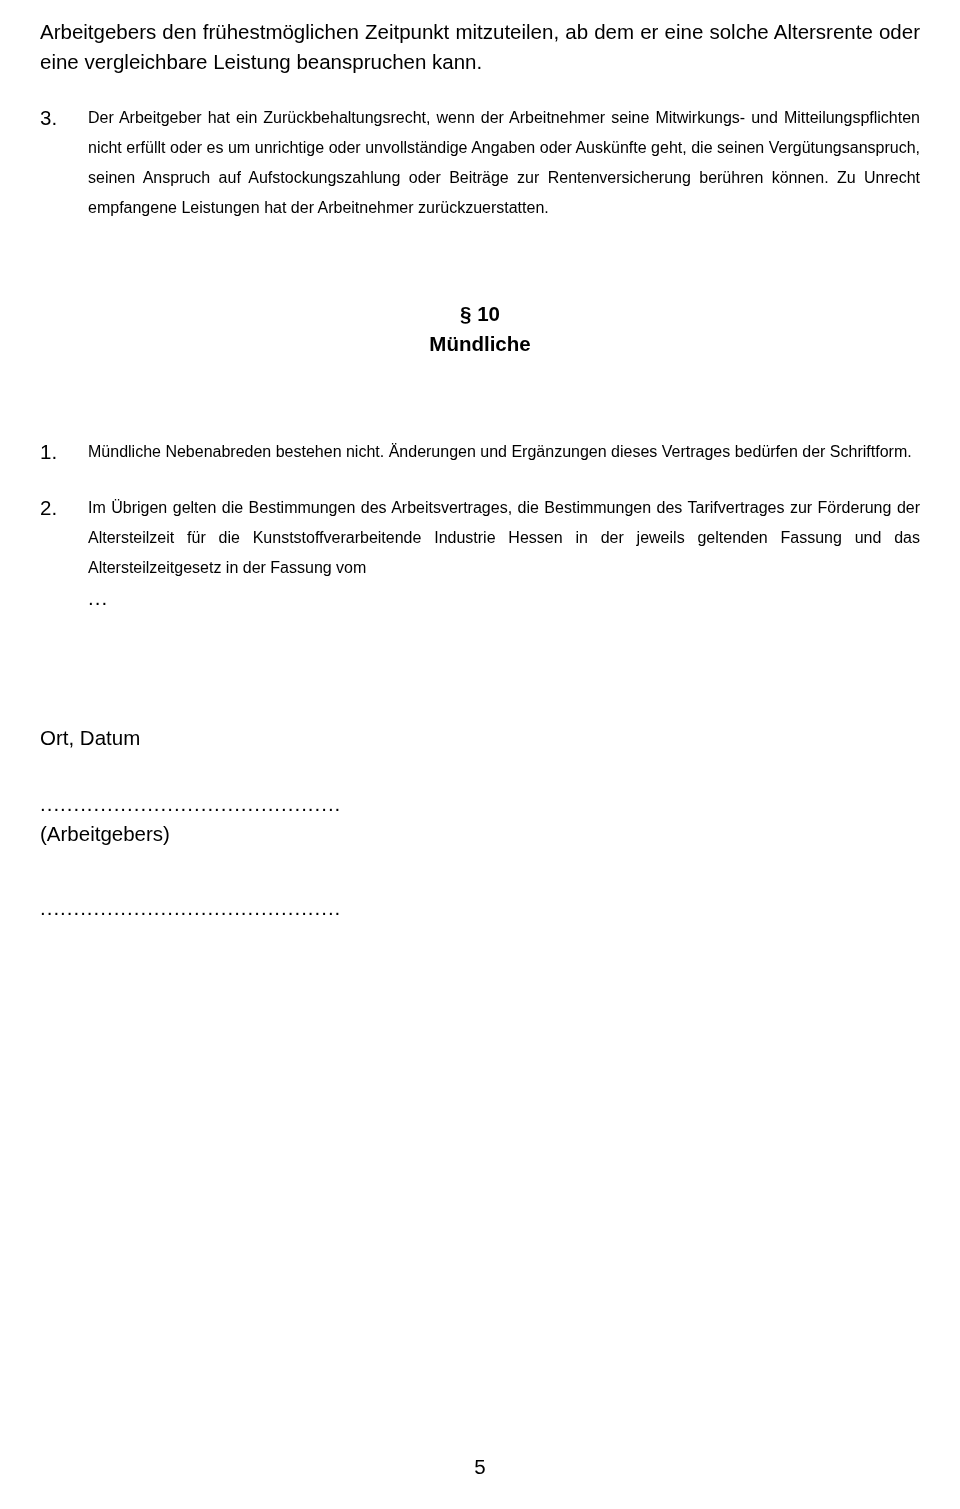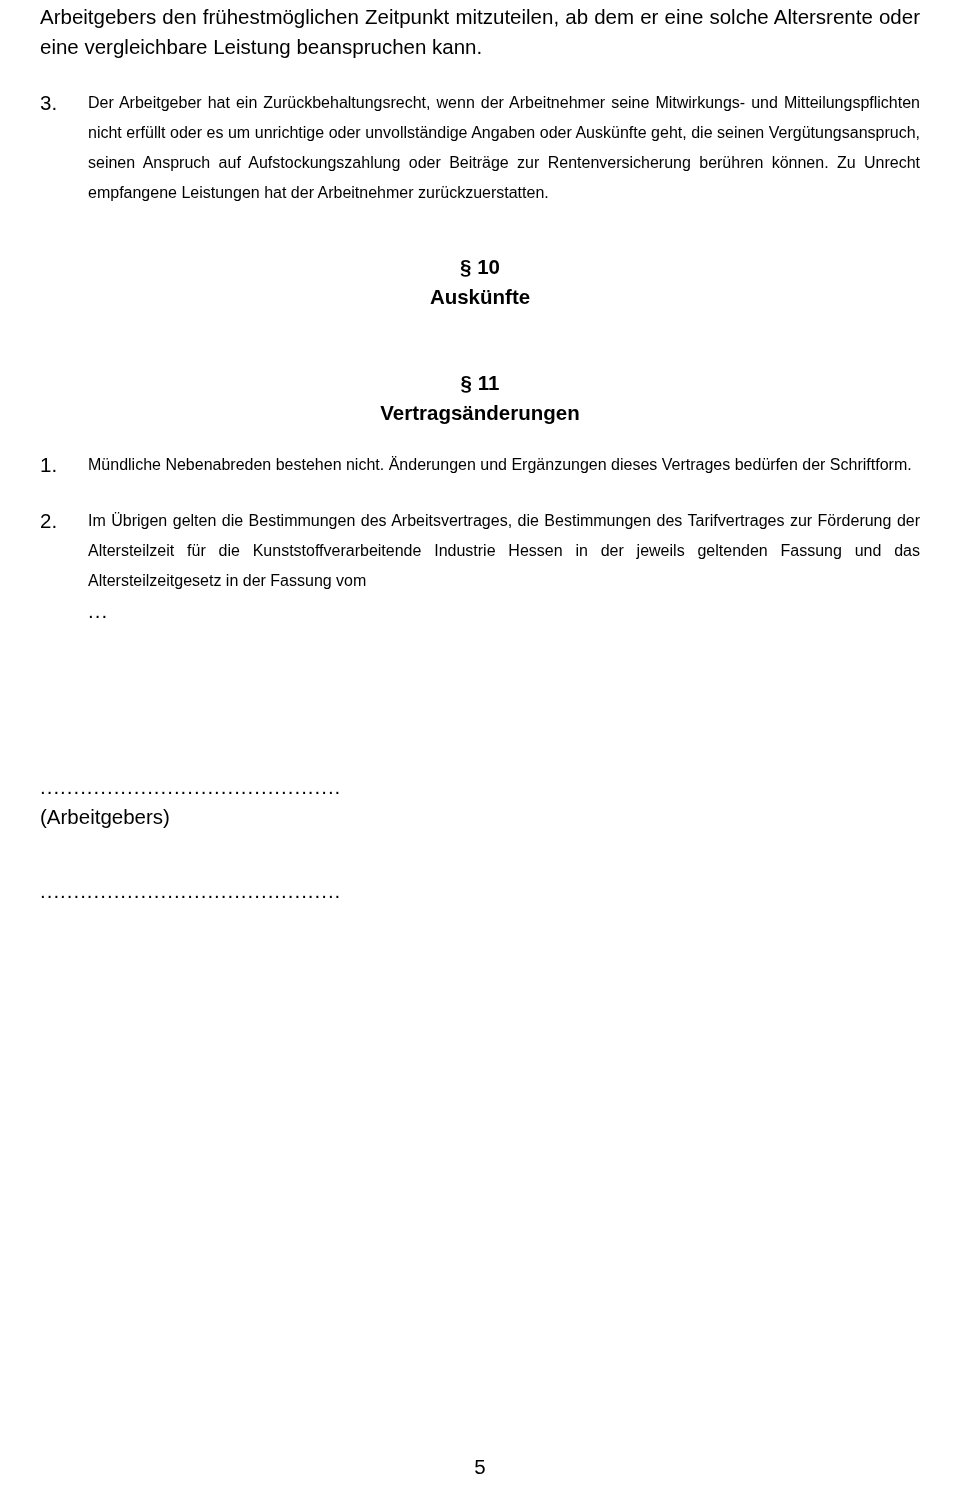--- a/index.html
+++ b/index.html
@@ -28,21 +28,21 @@
     width: 880px;
   }
   .body-text {
     font-size: 20.5px;
     line-height: 30px;
     text-align: justify;
     -webkit-hyphens: none;
     hyphens: none;
   }
   .cont-top {
-    padding-top: 2px;
+    padding-top: 17px;
   }
   
   .item {
     display: flex;
     align-items: flex-start;
     margin-top: 26px;
   }
   .item .num {
     flex: 0 0 auto;
     width: 48px;
@@ -59,20 +59,21 @@
     margin-top: 22px;
   }
   .heading {
     text-align: center;
     font-weight: bold;
     font-size: 20.5px;
     line-height: 30px;
   }
   .heading .sec {
     display: block;
+    margin-top: 32px;
   }
   .heading .ttl {
     display: block;
   }
   .spacer-lg { height: 44px; }
   .spacer-md { height: 28px; }
   .sig-block {
     margin-top: 0;
   }
   .dots {
@@ -106,48 +107,45 @@
 
     <div class="item">
       <div class="num">3.</div>
       <div class="itxt">Der Arbeitgeber hat ein Zurückbehaltungsrecht, wenn der Arbeitnehmer seine Mitwirkungs- und Mitteilungspflichten nicht erfüllt oder es um unrichtige oder unvollständige Angaben oder Auskünfte geht, die seinen Vergütungsanspruch, seinen Anspruch auf Aufstockungszahlung oder Beiträge zur Rentenversicherung berühren können. Zu Unrecht empfangene Leistungen hat der Arbeitnehmer zurückzuerstatten.</div>
     </div>
 
     <div class="spacer-lg"></div>
 
     <div class="heading">
       <span class="sec">§ 10</span>
-      <span class="ttl">Auskünfte</span>
+      <span class="ttl">Mündliche</span>
     </div>
 
     <div class="spacer-md"></div>
 
 
     <div class="spacer-md"></div>
 
-    <div class="heading">
-      <span class="sec">§ 11</span>
-      <span class="ttl">Vertragsänderungen</span>
-    </div>
 
     <div class="item tight">
       <div class="num">1.</div>
       <div class="itxt">Mündliche Nebenabreden bestehen nicht. Änderungen und Ergänzungen dieses Vertrages bedürfen der Schriftform.</div>
     </div>
 
     <div class="item">
       <div class="num">2.</div>
       <div class="itxt">Im Übrigen gelten die Bestimmungen des Arbeitsvertrages, die Bestimmungen des Tarifvertrages zur Förderung der Altersteilzeit für die Kunststoffverarbeitende Industrie Hessen in der jeweils geltenden Fassung und das Altersteilzeitgesetz in der Fassung vom</div>
     </div>
 
     <div class="dots indent-dots">...</div>
 
     <div style="height:110px"></div>
 
     <div class="sig-block">
+      <div class="sig-label">Ort, Datum</div>
 
       <div style="height:36px"></div>
 
       <div class="dots">.............................................</div>
       <div class="sig-label">(Arbeitgebers)</div>
 
       <div style="height:44px"></div>
 
       <div class="dots">.............................................</div>
     </div>

